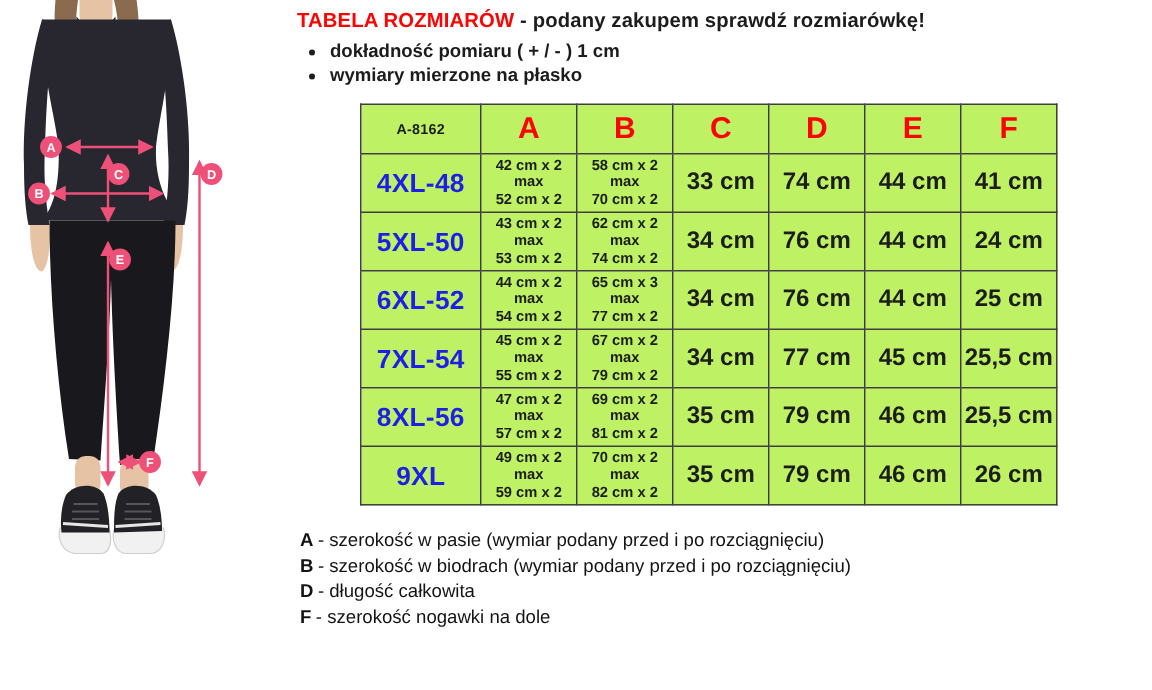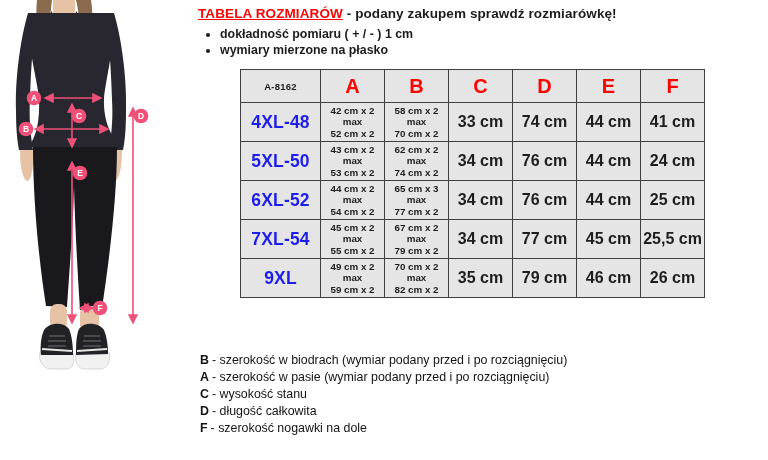--- a/index.html
+++ b/index.html
@@ -5,27 +5,27 @@
   html,body{margin:0;padding:0;background:#fff;}
   .canvas{position:relative;width:768px;height:460px;background:#ffffff;overflow:hidden;
           font-family:"Liberation Sans",sans-serif;color:#1c1c1c;}
 
   
   .figure-wrap{position:absolute;left:0;top:0;width:200px;height:380px;}
 
   
   .hdr{position:absolute;left:198px;top:6px;width:560px;}
   .hdr-title{font-size:13.5px;font-weight:bold;letter-spacing:.1px;white-space:nowrap;}
-  .hdr-title .hl{color:#fb0404;text-decoration:underline;}
+  .hdr-title .hl{color:#fb0404;}
   .hdr-bullets{margin:6px 0 10px 0;padding:0 0 0 22px;list-style:disc;}
   .hdr-bullets li{font-size:12.4px;font-weight:bold;line-height:15px;margin:0 0 1px 0;}
 
   
   .size-table{position:absolute;left:240px;top:69px;border-collapse:collapse;table-layout:fixed;}
-  .size-table td{border:1.6px solid #3f3f3f;text-align:center;vertical-align:middle;padding:0;background:#e5e5e5;}
+  .size-table td{border:1.6px solid #3f3f3f;text-align:center;vertical-align:middle;padding:0;background:#bef264;}
   .size-table tr.hrow td{height:32px;}
   .size-table tr.drow td{height:38px;}
   td.code{font-size:9.5px;font-weight:bold;color:#1d1d1d;letter-spacing:.2px;}
   td.colletter{font-size:20px;font-weight:bold;color:#fb0404;}
   td.size{font-size:17.5px;font-weight:bold;color:#1e1ee8;letter-spacing:.2px;}
   td.meas{font-size:9.8px;font-weight:bold;line-height:11.6px;color:#1d1d1d;}
   td.single{font-size:16px;font-weight:bold;color:#1d1d1d;}
 
   
   .legend{position:absolute;left:200px;top:352px;width:440px;font-size:12.4px;line-height:16.9px;color:#141414;}
@@ -190,20 +190,37 @@
           <div>67 cm x 2</div>
           <div>max</div>
           <div>79 cm x 2</div>
         </td>
         <td class="single">34 cm</td>
         <td class="single">77 cm</td>
         <td class="single">45 cm</td>
         <td class="single">25,5 cm</td>
       </tr>
 
+      <tr class="drow">
+        <td class="size">8XL-56</td>
+        <td class="meas">
+          <div>47 cm x 2</div>
+          <div>max</div>
+          <div>57 cm x 2</div>
+        </td>
+        <td class="meas">
+          <div>69 cm x 2</div>
+          <div>max</div>
+          <div>81 cm x 2</div>
+        </td>
+        <td class="single">35 cm</td>
+        <td class="single">79 cm</td>
+        <td class="single">46 cm</td>
+        <td class="single">25,5 cm</td>
+      </tr>
 
       <tr class="drow">
         <td class="size">9XL</td>
         <td class="meas">
           <div>49 cm x 2</div>
           <div>max</div>
           <div>59 cm x 2</div>
         </td>
         <td class="meas">
           <div>70 cm x 2</div>
@@ -212,20 +229,19 @@
         </td>
         <td class="single">35 cm</td>
         <td class="single">79 cm</td>
         <td class="single">46 cm</td>
         <td class="single">26 cm</td>
       </tr>
     </tbody>
   </table>
 
   <div class="legend">
+    <div class="row"><span class="lt">A</span><span>- szerokość w pasie (wymiar podany przed i po rozciągnięciu)</span></div>
     <div class="row"><span class="lt">B</span><span>- szerokość w biodrach (wymiar podany przed i po rozciągnięciu)</span></div>
-    <div class="row"><span class="lt">A</span><span>- szerokość w pasie (wymiar podany przed i po rozciągnięciu)</span></div>
-    <div class="row"><span class="lt">C</span><span>- wysokość stanu</span></div>
     <div class="row"><span class="lt">D</span><span>- długość całkowita</span></div>
     <div class="row"><span class="lt">F</span><span>- szerokość nogawki na dole</span></div>
   </div>
 
 </div>
 
 </body></html>

